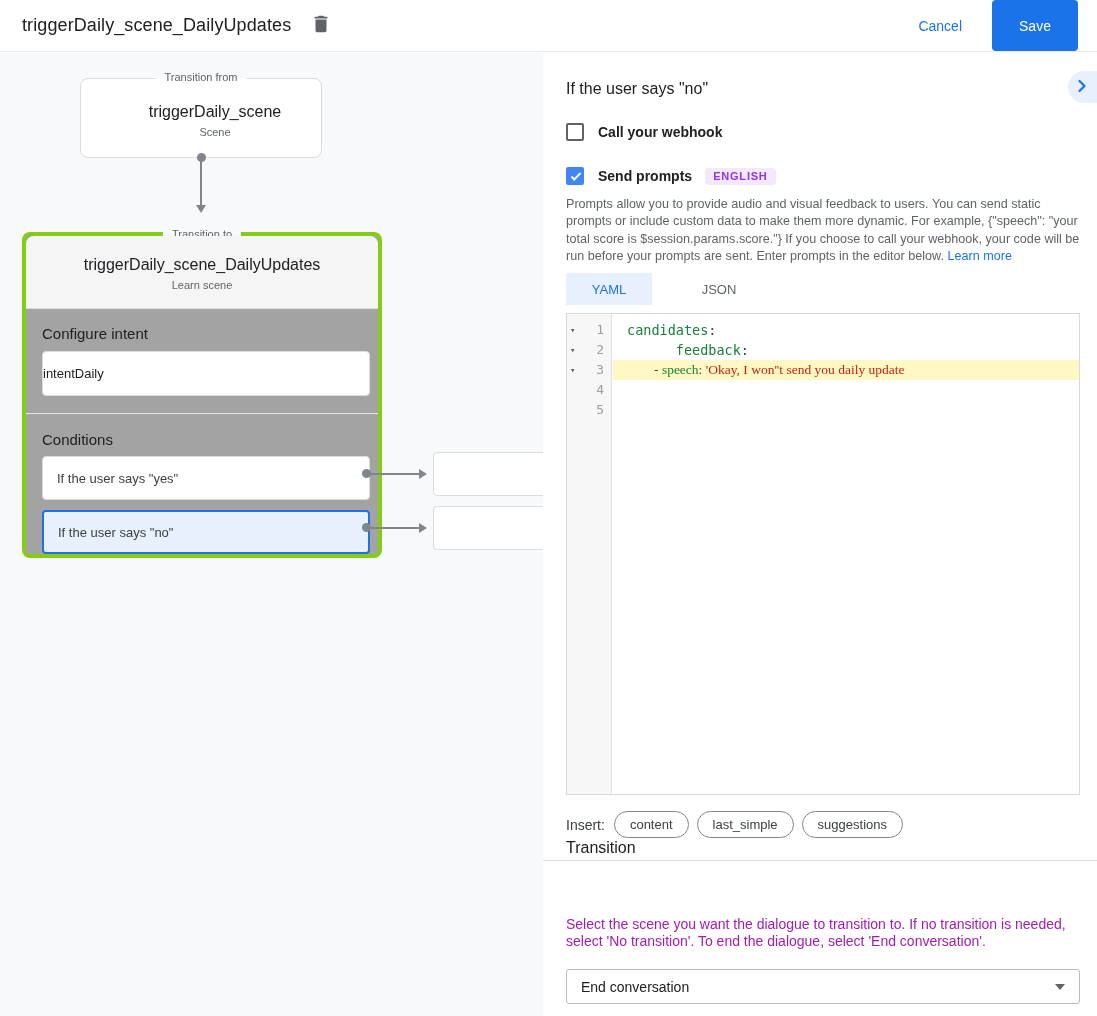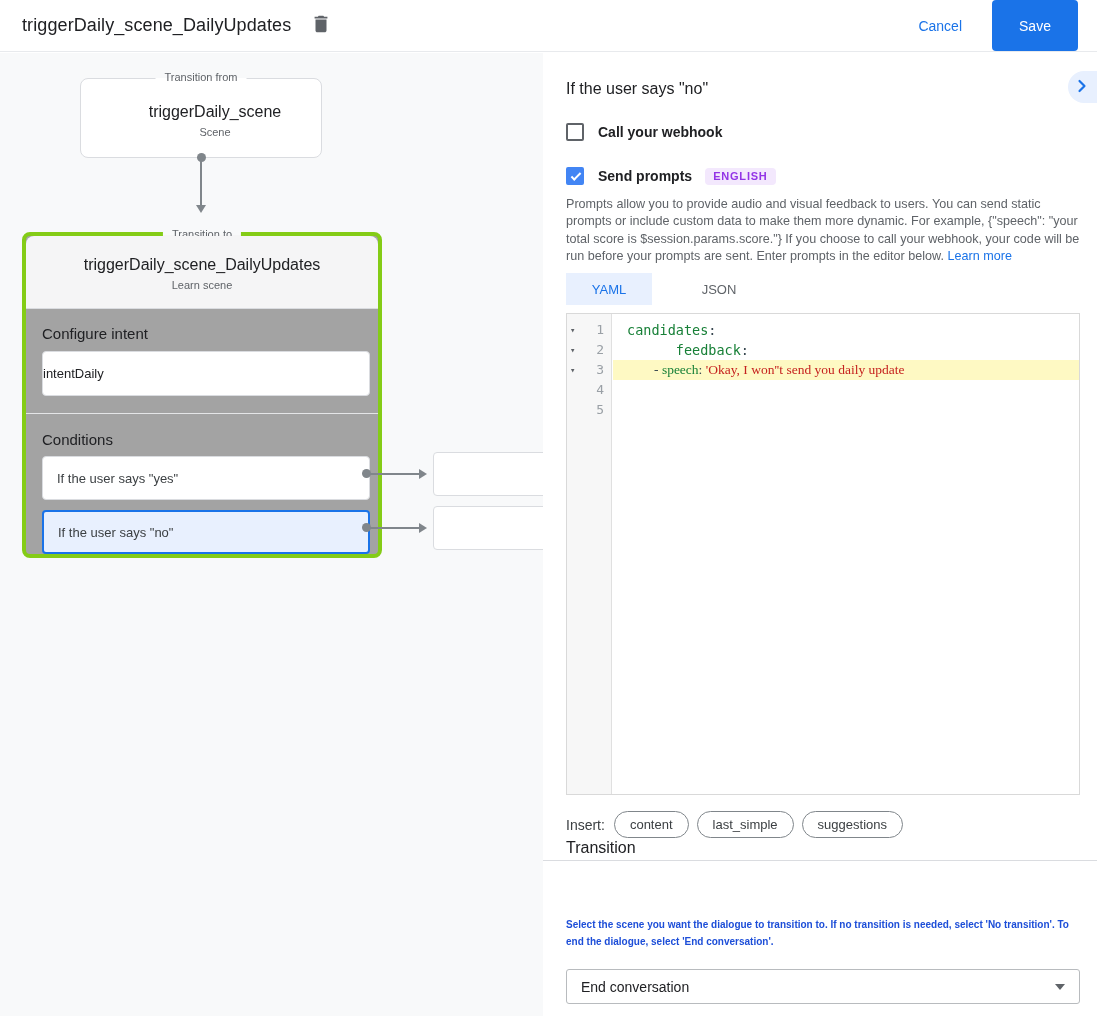--- a/index.html
+++ b/index.html
@@ -92,22 +92,22 @@
   .tok-plain { color:#37474f; }
   .tok-string { color:#c5221f; }
 
   .insert-row { position:absolute; left:23px; top:758px; display:flex; align-items:center; }
   .insert-label { font-size:14px; color:#3c4043; margin-right:9px; }
   .chip { height:27px; border:1px solid #80868b; border-radius:14px; background:#fff; padding:0 15px;
           margin-right:8px; font-size:13px; color:#3c4043; font-family:inherit; cursor:pointer; }
 
   .panel-divider { position:absolute; left:0; right:0; top:807px; height:1px; background:#dadce0; }
   .transition-heading { position:absolute; left:23px; top:786px; font-size:16px; color:#202124; }
-  .transition-desc { position:absolute; left:23px; top:863px; width:514px; font-size:10px;
-                     line-height:17px; color:#1d4ed8;font-weight:bold; }
+  .transition-desc { position:absolute; left:23px; top:863px; width:514px; font-size:14px;
+                     line-height:17px; color:#a21caf; }
   .dropdown { position:absolute; left:23px; top:916px; width:514px; height:35px; border:1px solid #b8bbbe;
               border-radius:3px; background:#fff; display:flex; align-items:center; padding:0 14px;
               font-size:14px; color:#202124; cursor:pointer; }
   .dropdown-caret { margin-left:auto; width:0; height:0; border-left:5px solid transparent;
                     border-right:5px solid transparent; border-top:6px solid #5f6368; }
 </style>
 </head>
 <body>
 
 <header class="topbar">

